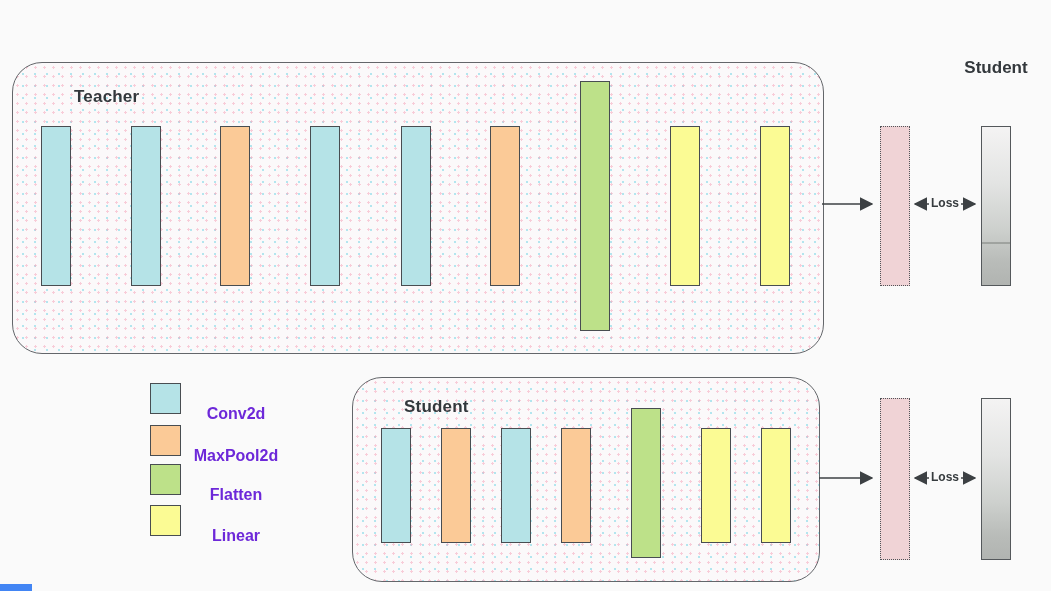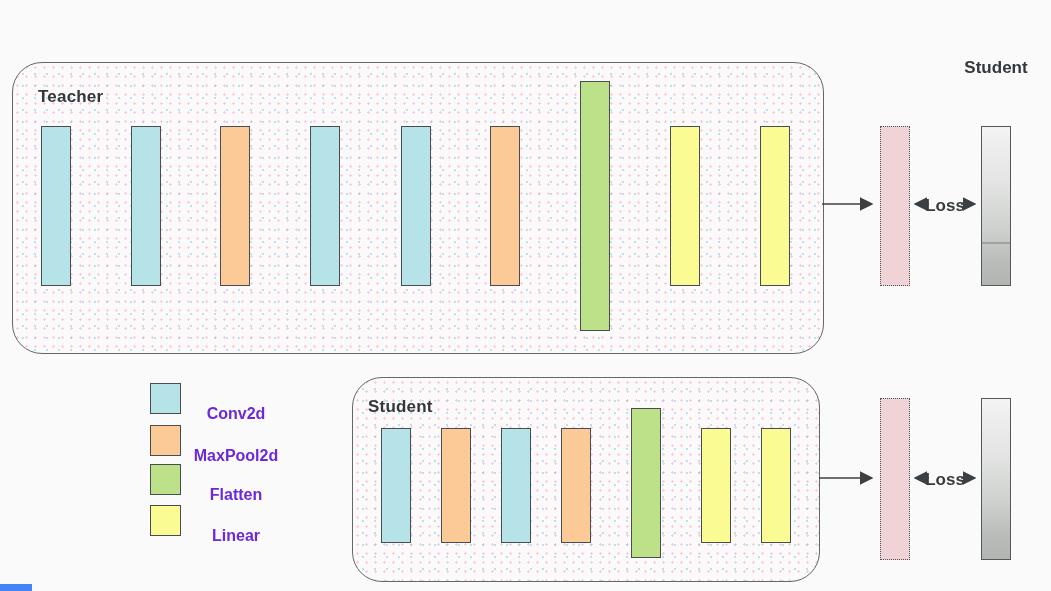--- a/index.html
+++ b/index.html
@@ -26,20 +26,21 @@
       radial-gradient(circle, rgba(120,214,228,0.55) 1px, transparent 1.4px);
     background-size: 9px 9px, 12px 12px;
     background-position: 0 0, 4px 5px;
   }
   .box-title {
     position: absolute;
     font-size: 17px;
     font-weight: bold;
     color: #33383c;
     letter-spacing: 0.2px;
+    margin-left: 36px;
   }
   .layer-bar {
     position: absolute;
     width: 30px;
     border: 1.5px solid #484d51;
     box-sizing: border-box;
   }
   .io-bar {
     position: absolute;
     width: 30px;
@@ -66,21 +67,21 @@
     font-weight: bold;
     color: #33383c;
     text-align: center;
     white-space: pre-line;
     line-height: 1.35;
   }
   .loss-label {
     position: absolute;
     width: 40px;
     text-align: center;
-    font-size: 17px;
+    font-size: 12px;
     font-weight: bold;
     color: #363b3e;
   }
   #legend {
     position: absolute;
     left: 150px;
     top: 396px;
     width: 160px;
   }
   .legend-item {

